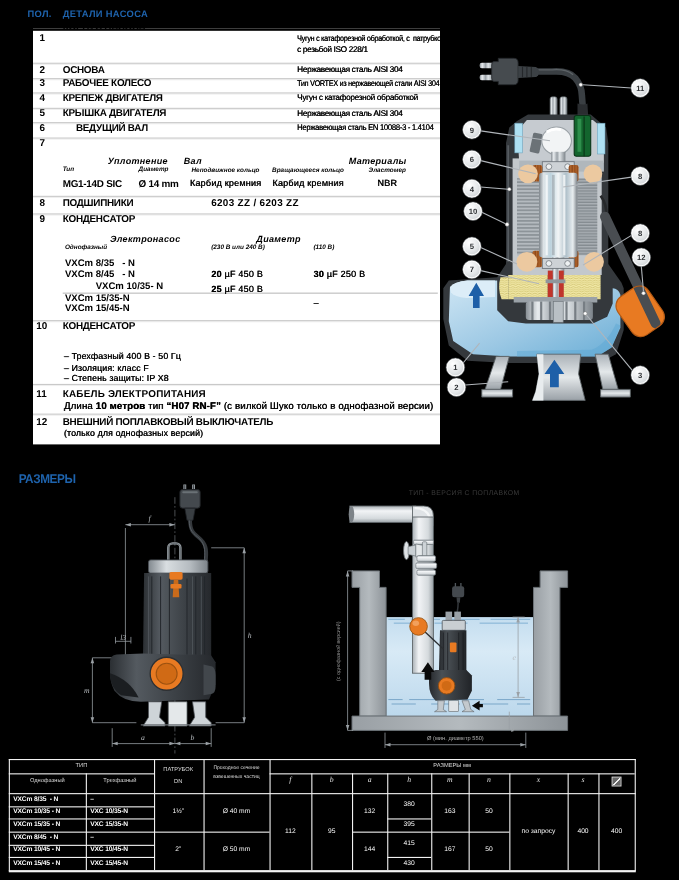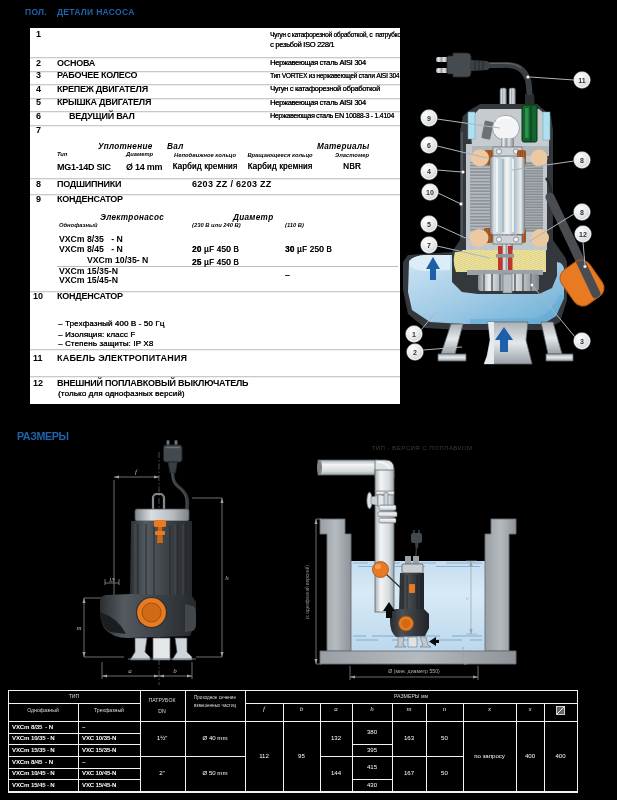--- a/index.html
+++ b/index.html
@@ -109,20 +109,21 @@
 
 <div class="abs num" style="left:33px; top:291.5px;">10</div>
 <div class="abs tit" style="left:57px; top:291.5px;">КОНДЕНСАТОР</div>
 <div class="abs blt" style="left:58px; top:319.5px;">– Трехфазный 400 В - 50 Гц</div>
 <div class="abs blt" style="left:58px; top:330.5px;">– Изоляция: класс F</div>
 <div class="abs blt" style="left:58px; top:339.5px;">– Степень защиты: IP X8</div>
 <div class="sep" style="top:349px;"></div>
 
 <div class="abs num" style="left:33px; top:354px;">11</div>
 <div class="abs tit" style="left:57px; top:354px; letter-spacing:0.2px;">КАБЕЛЬ ЭЛЕКТРОПИТАНИЯ</div>
+<div class="abs blt" style="left:58px; top:364.5px; font-size:8.8px;">Длина <b>10 метров</b> тип <b>“H07 RN-F”</b> (с вилкой Шуко только в однофазной версии)</div>
 <div class="sep" style="top:376px;"></div>
 
 <div class="abs num" style="left:33px; top:379px;">12</div>
 <div class="abs tit" style="left:57px; top:379px;">ВНЕШНИЙ ПОПЛАВКОВЫЙ ВЫКЛЮЧАТЕЛЬ</div>
 <div class="abs blt" style="left:58px; top:390px;">(только для однофазных версий)</div>
 
 <div class="abs hdr" style="left:17px; top:430px; font-size:11.5px; letter-spacing:-0.4px; transform:scaleX(0.93); transform-origin:0 0;">РАЗМЕРЫ</div>
 
 <svg class="abs" style="left:395px; top:40px;" width="222" height="340" viewBox="395 40 222 340">
 <defs>

